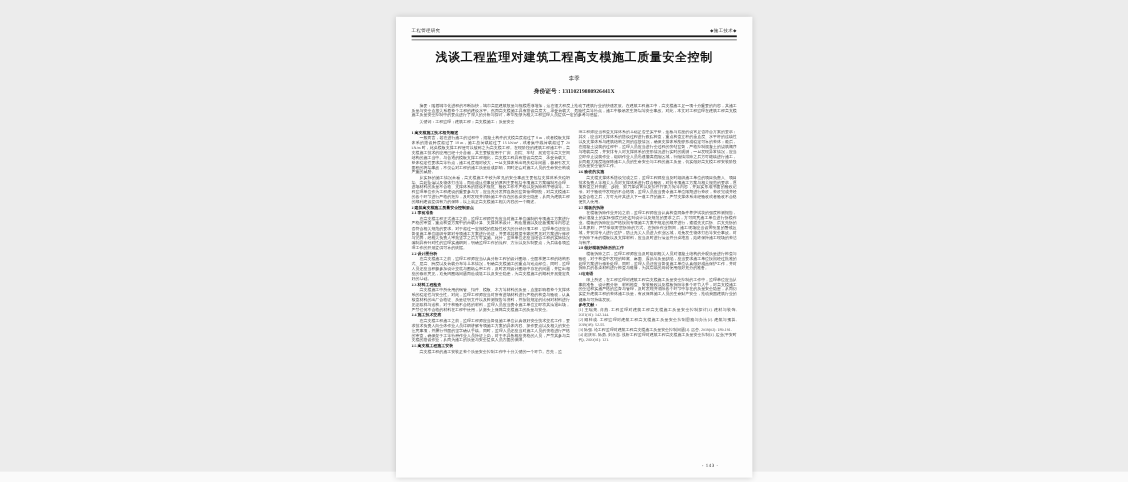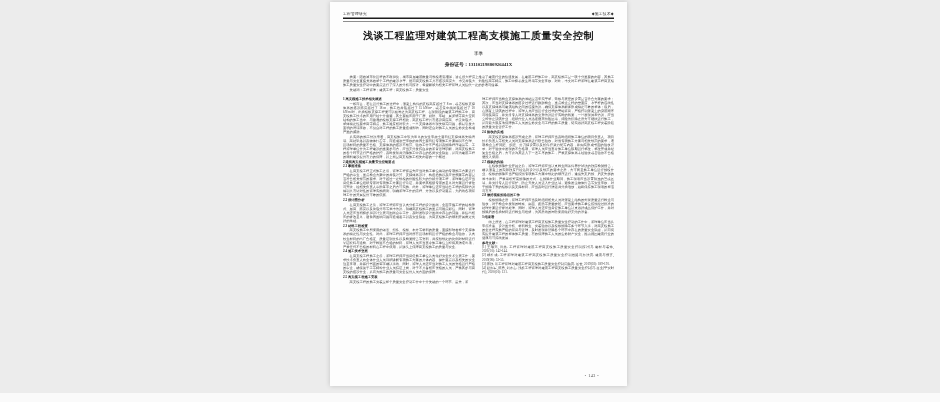--- a/index.html
+++ b/index.html
@@ -3,21 +3,21 @@
 <meta charset="utf-8">
 <style>
   html,body{margin:0;padding:0;}
   body{
     width:940px;height:402px;position:relative;overflow:hidden;
     background:#ececec;
     font-family:"Liberation Serif","DejaVu Serif",serif;
   }
   .bottom-strip{position:absolute;left:0;bottom:0;width:940px;height:9px;background:#fafafa;}
   .page{
-    position:absolute;left:330px;top:2px;width:297px;height:384px;
+    position:absolute;left:330px;top:14px;width:297px;height:384px;
     background:#fdfdfd;box-shadow:0 0 5px rgba(0,0,0,.18);
     overflow:hidden;
   }
   
   .page2x{
     width:594px;height:768px;transform:scale(.5);transform-origin:0 0;
     box-sizing:border-box;padding:18px 26px 14px 26px;position:relative;
     color:#3b3b3b;
   }
   .hdr{display:flex;justify-content:space-between;align-items:flex-end;

